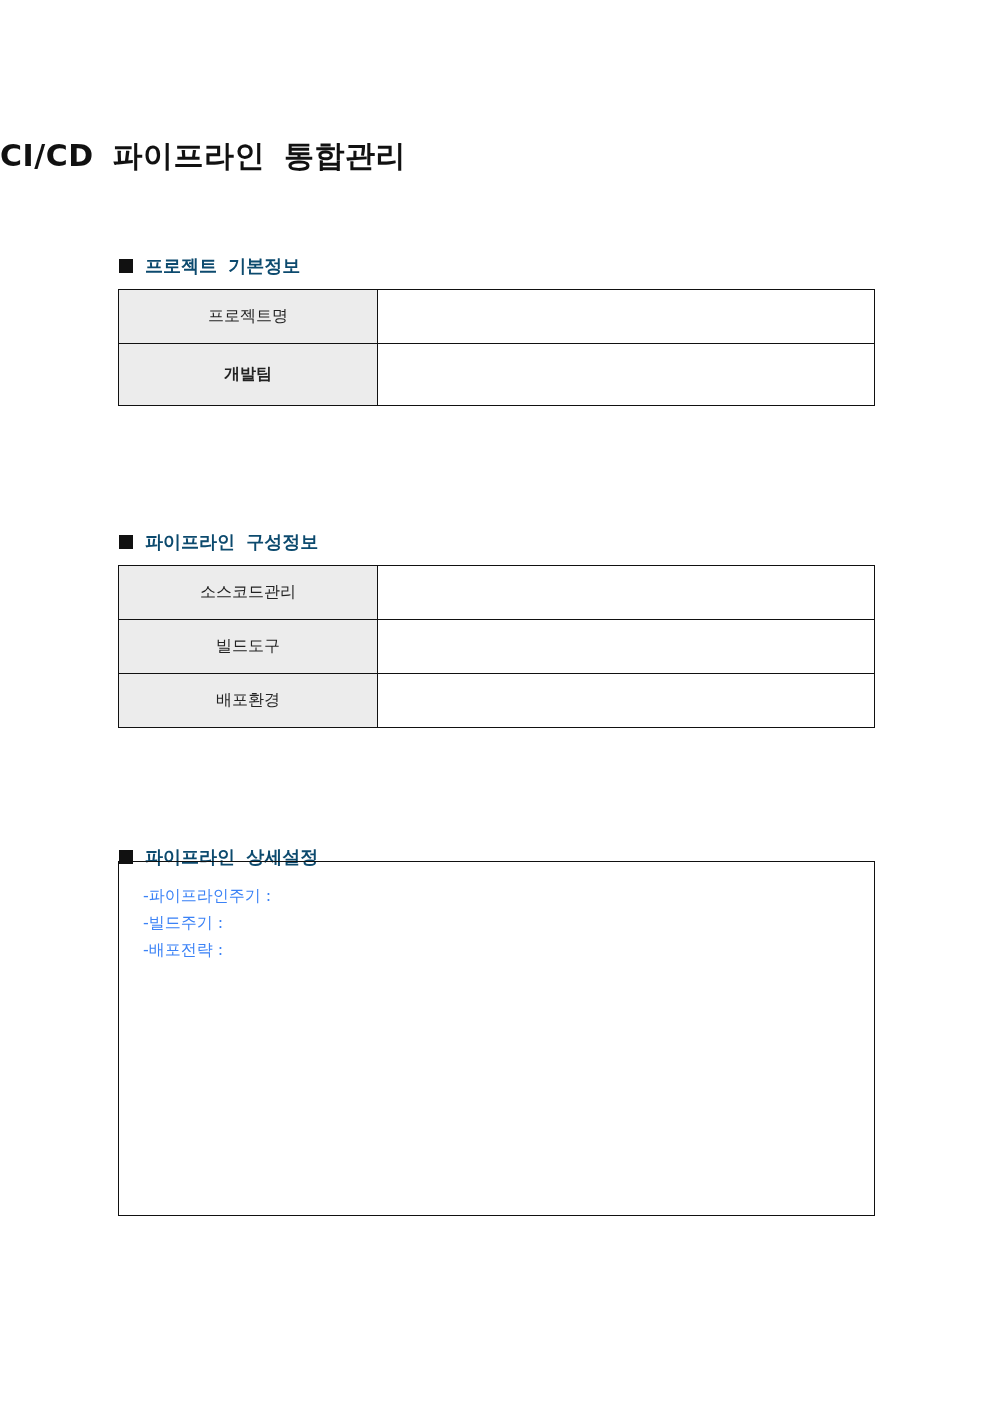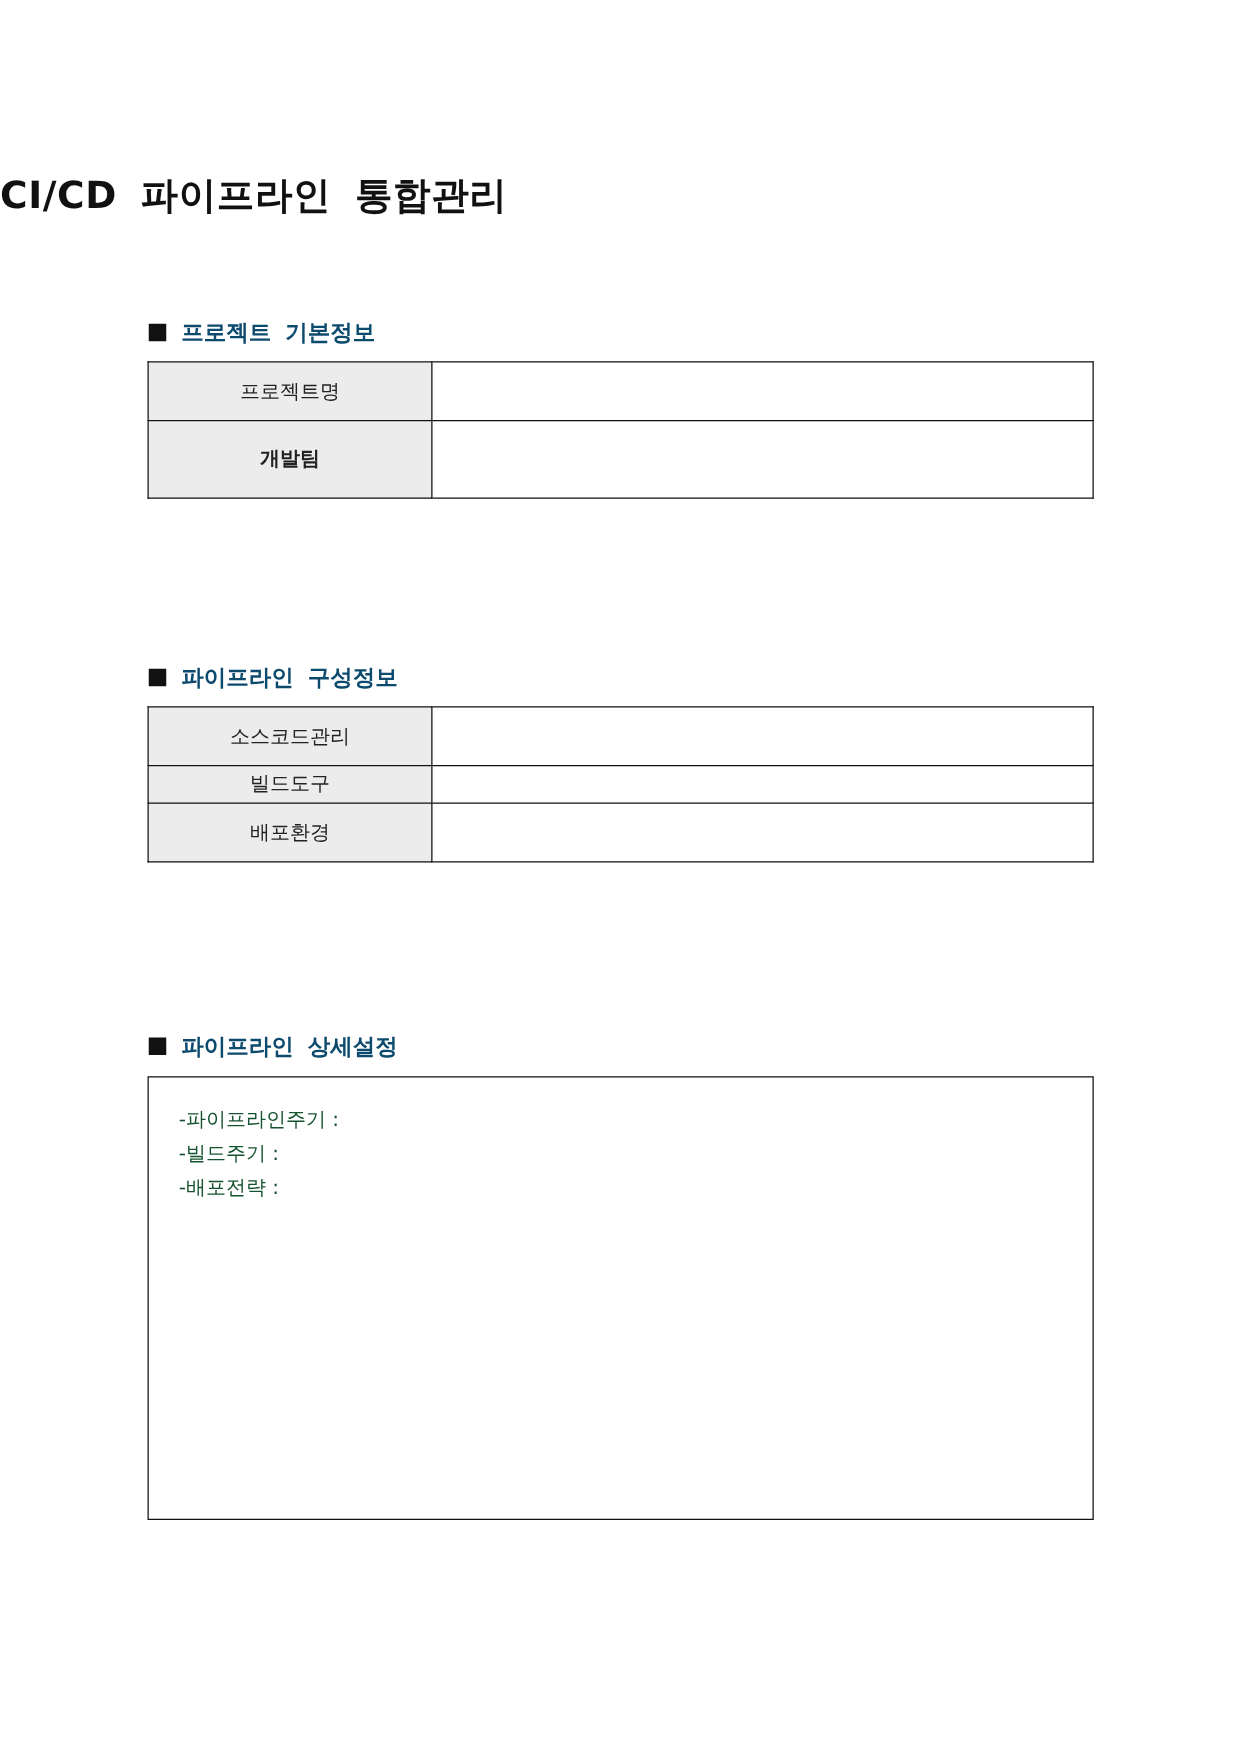--- a/index.html
+++ b/index.html
@@ -1,25 +1,25 @@
 <!DOCTYPE html>
 <html><head>
   <meta charset="utf-8">
   <style>
     html, body { margin: 0; padding: 0; background: #ffffff; }
     body { width: 992px; height: 1403px; position: relative; font-family: "DejaVu Sans", "Liberation Sans", sans-serif; color: #111; }
     .title { position: absolute; left: 0; width: 992px; top: 136px; font-size: 30px; font-weight: bold; letter-spacing: 0.5px; word-spacing: 8px; color: #111; }
     .section-heading { position: absolute; left: 119px; font-size: 18px; font-weight: bold; color: #0c4a6e; display: flex; align-items: center; word-spacing: 5px; text-align: right; }
     .section-heading .square { display: inline-block; width: 14px; height: 14px; background: #111; margin-right: 12px; }
     table.info { position: absolute; left: 118px; width: 757px; border-collapse: collapse; table-layout: fixed; }
-    table.info td { border: 1.5px solid #111; padding: 0; font-size: 16px; color: #222; }
+    table.info td { border: 1.5px solid #111; padding: 16px; font-size: 16px; color: #222; }
     table.info td.label { width: 226px; background: #ececec; text-align: center; }
     table.info td.value { background: #ffffff; }
     .detail-box { position: absolute; left: 118px; top: 861px; width: 755px; height: 353px; border: 1.5px solid #111; }
-    .detail-box .lines { position: absolute; left: 24px; top: 20px; font-size: 16px; line-height: 27px; color: #14532d; }
+    .detail-box .lines { position: absolute; left: 24px; top: 20px; font-size: 16px; line-height: 27px; color: #3b82f6; }
   </style>
 </head>
 <body>
 
 <div class="title">CI/CD 파이프라인 통합관리</div>
 
 <div class="section-heading" style="top:254px;">
   <span class="square"></span>
   <span>프로젝트 기본정보</span>
 </div>
@@ -50,21 +50,21 @@
     <td class="label">빌드도구</td>
     <td class="value"></td>
   </tr>
   <tr style="height:47px;">
     <td class="label">배포환경</td>
     <td class="value"></td>
   </tr>
 </tbody>
   </table>
 
-<div class="section-heading" style="top:825px;">
+<div class="section-heading" style="top:845px;">
   <span class="square"></span>
   <span>파이프라인 상세설정</span>
 </div>
 <div class="detail-box">
   <div class="lines">
     <div>-파이프라인주기 :</div>
     <div>-빌드주기 :</div>
     <div>-배포전략 :</div>
   </div>
 </div>

